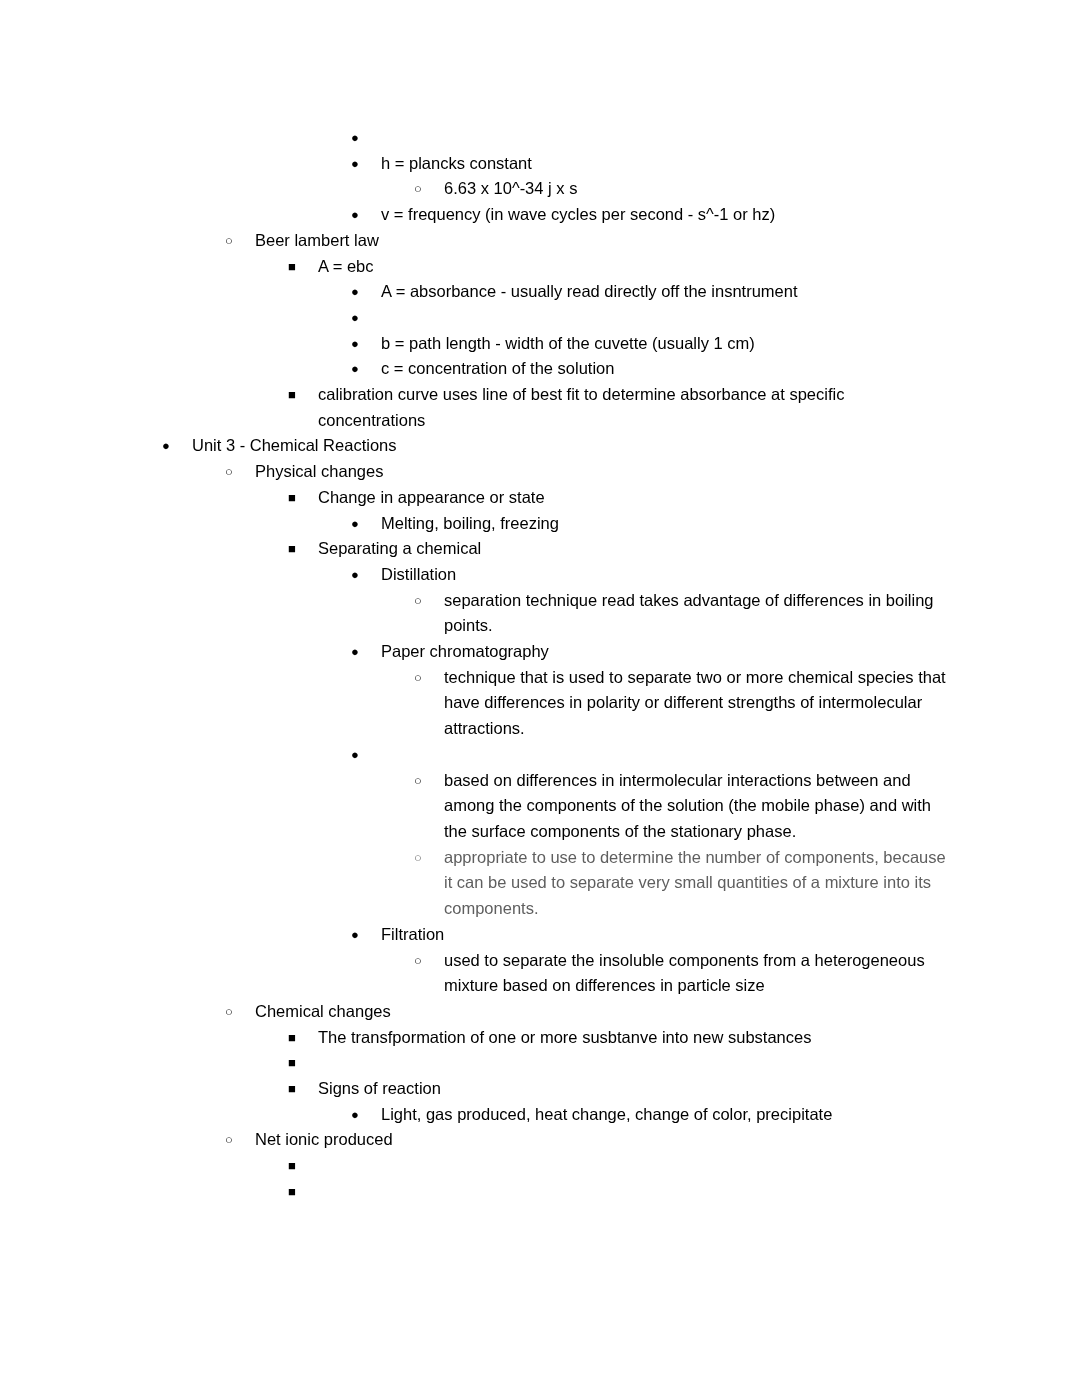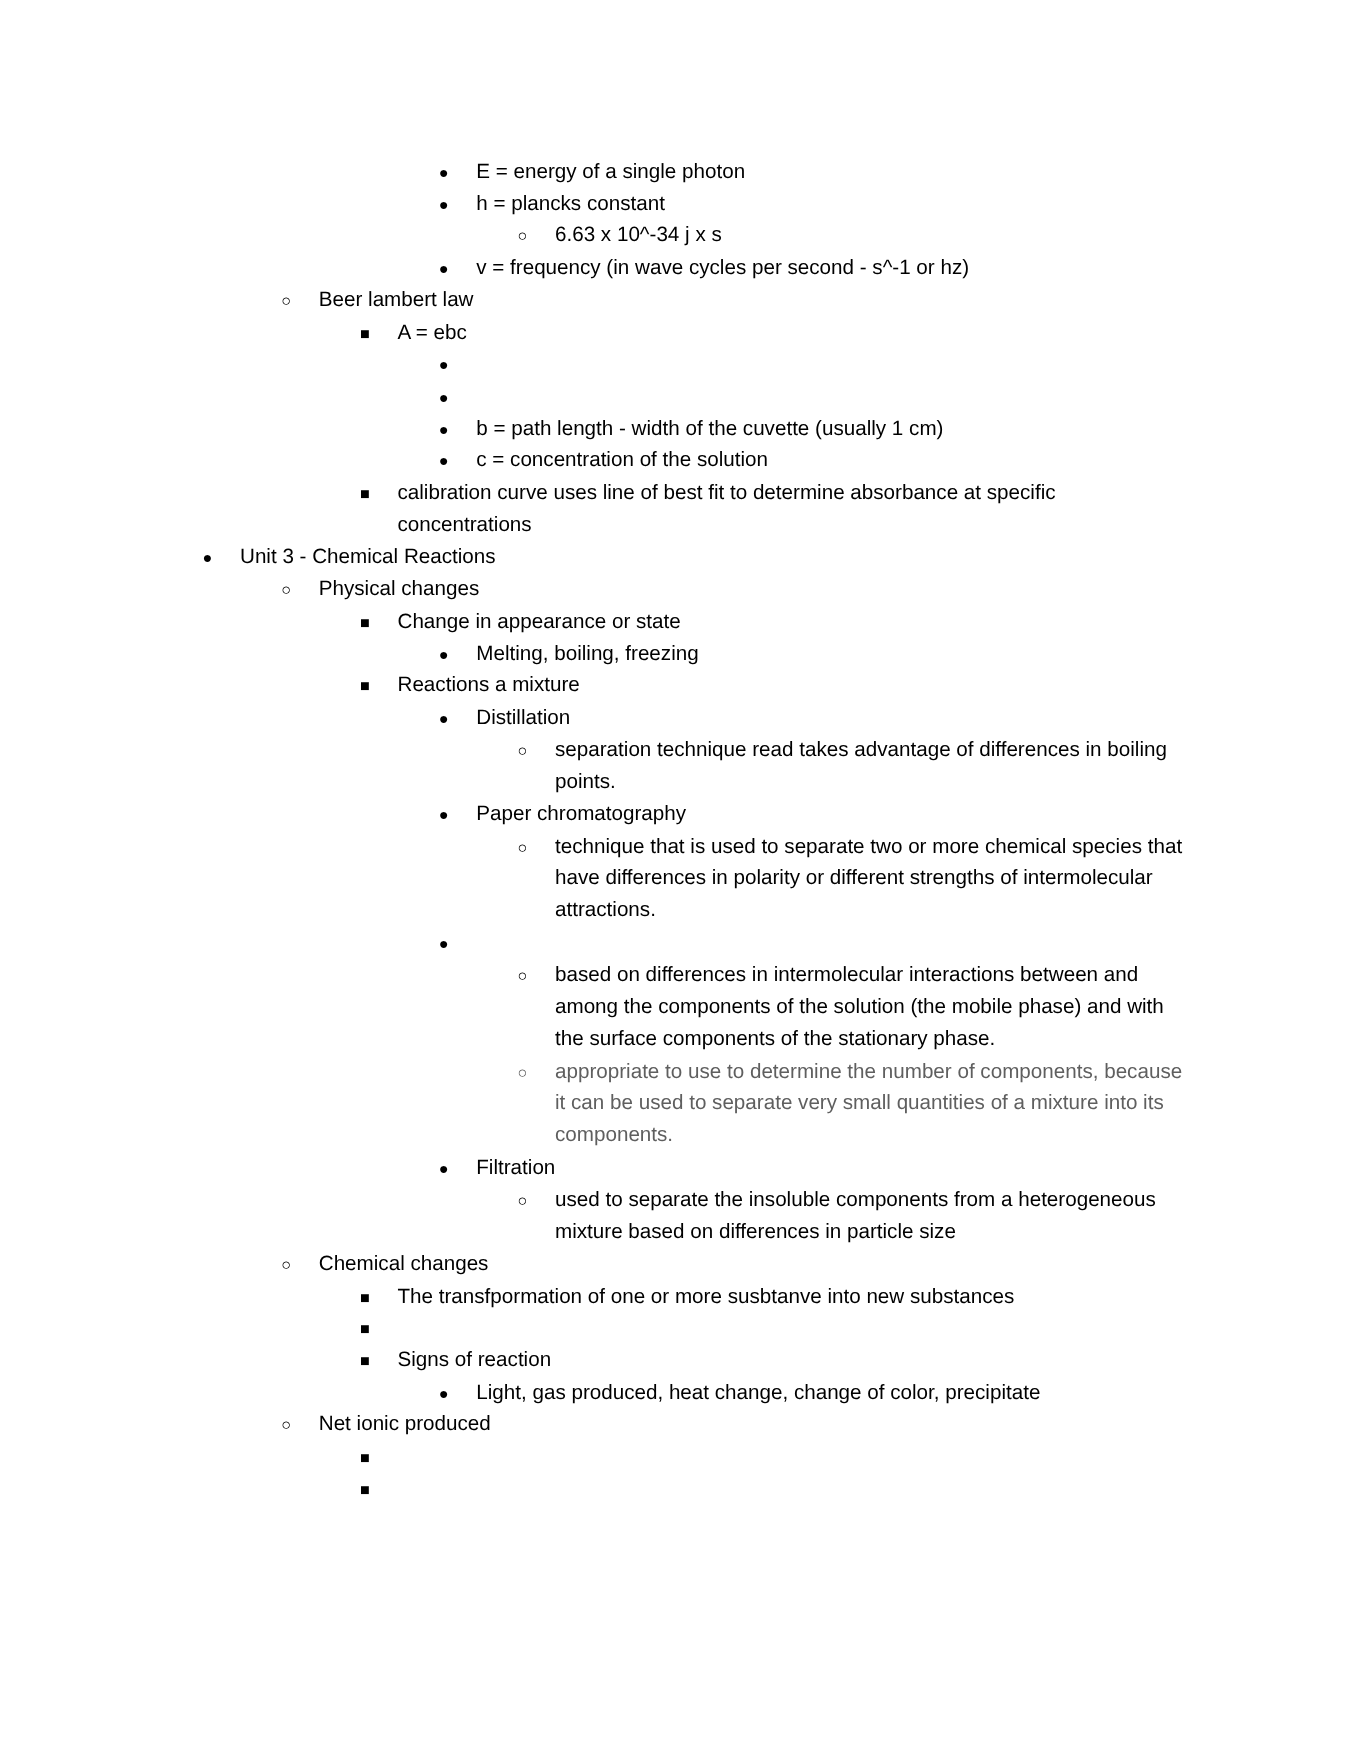--- a/index.html
+++ b/index.html
@@ -43,21 +43,20 @@
     word-wrap:break-word;
   }
 </style>
 </head>
 <body>
 
 <div class="page" style="background: rgb(255, 255, 255);">
   <div>
       <div class="row" style="padding-left: 224px;">
         <span class="bullet disc">●</span>
-        <span class="text">E = energy of a single photon</span>
       </div>
       <div class="row" style="padding-left: 224px;">
         <span class="bullet disc">●</span>
         <span class="text">h = plancks constant</span>
       </div>
       <div class="row" style="padding-left: 287px;">
         <span class="bullet circle">○</span>
         <span class="text">6.63 x 10^-34 j x s</span>
       </div>
       <div class="row" style="padding-left: 224px;">
@@ -67,20 +66,21 @@
       <div class="row" style="padding-left: 98px;">
         <span class="bullet circle">○</span>
         <span class="text">Beer lambert law</span>
       </div>
       <div class="row" style="padding-left: 161px;">
         <span class="bullet square">■</span>
         <span class="text">A = ebc</span>
       </div>
       <div class="row" style="padding-left: 224px;">
         <span class="bullet disc">●</span>
+        <span class="text">A = absorbance - usually read directly off the insntrument</span>
       </div>
       <div class="row" style="padding-left: 224px;">
         <span class="bullet disc">●</span>
       </div>
       <div class="row" style="padding-left: 224px;">
         <span class="bullet disc">●</span>
         <span class="text">b = path length - width of the cuvette (usually 1 cm)</span>
       </div>
       <div class="row" style="padding-left: 224px;">
         <span class="bullet disc">●</span>
@@ -101,21 +101,21 @@
       <div class="row" style="padding-left: 161px;">
         <span class="bullet square">■</span>
         <span class="text">Change in appearance or state</span>
       </div>
       <div class="row" style="padding-left: 224px;">
         <span class="bullet disc">●</span>
         <span class="text">Melting, boiling, freezing</span>
       </div>
       <div class="row" style="padding-left: 161px;">
         <span class="bullet square">■</span>
-        <span class="text">Reactions a mixture</span>
+        <span class="text">Separating a chemical</span>
       </div>
       <div class="row" style="padding-left: 224px;">
         <span class="bullet disc">●</span>
         <span class="text">Distillation</span>
       </div>
       <div class="row" style="padding-left: 287px;">
         <span class="bullet circle">○</span>
         <span class="text">separation technique read takes advantage of differences in boiling points.</span>
       </div>
       <div class="row" style="padding-left: 224px;">

